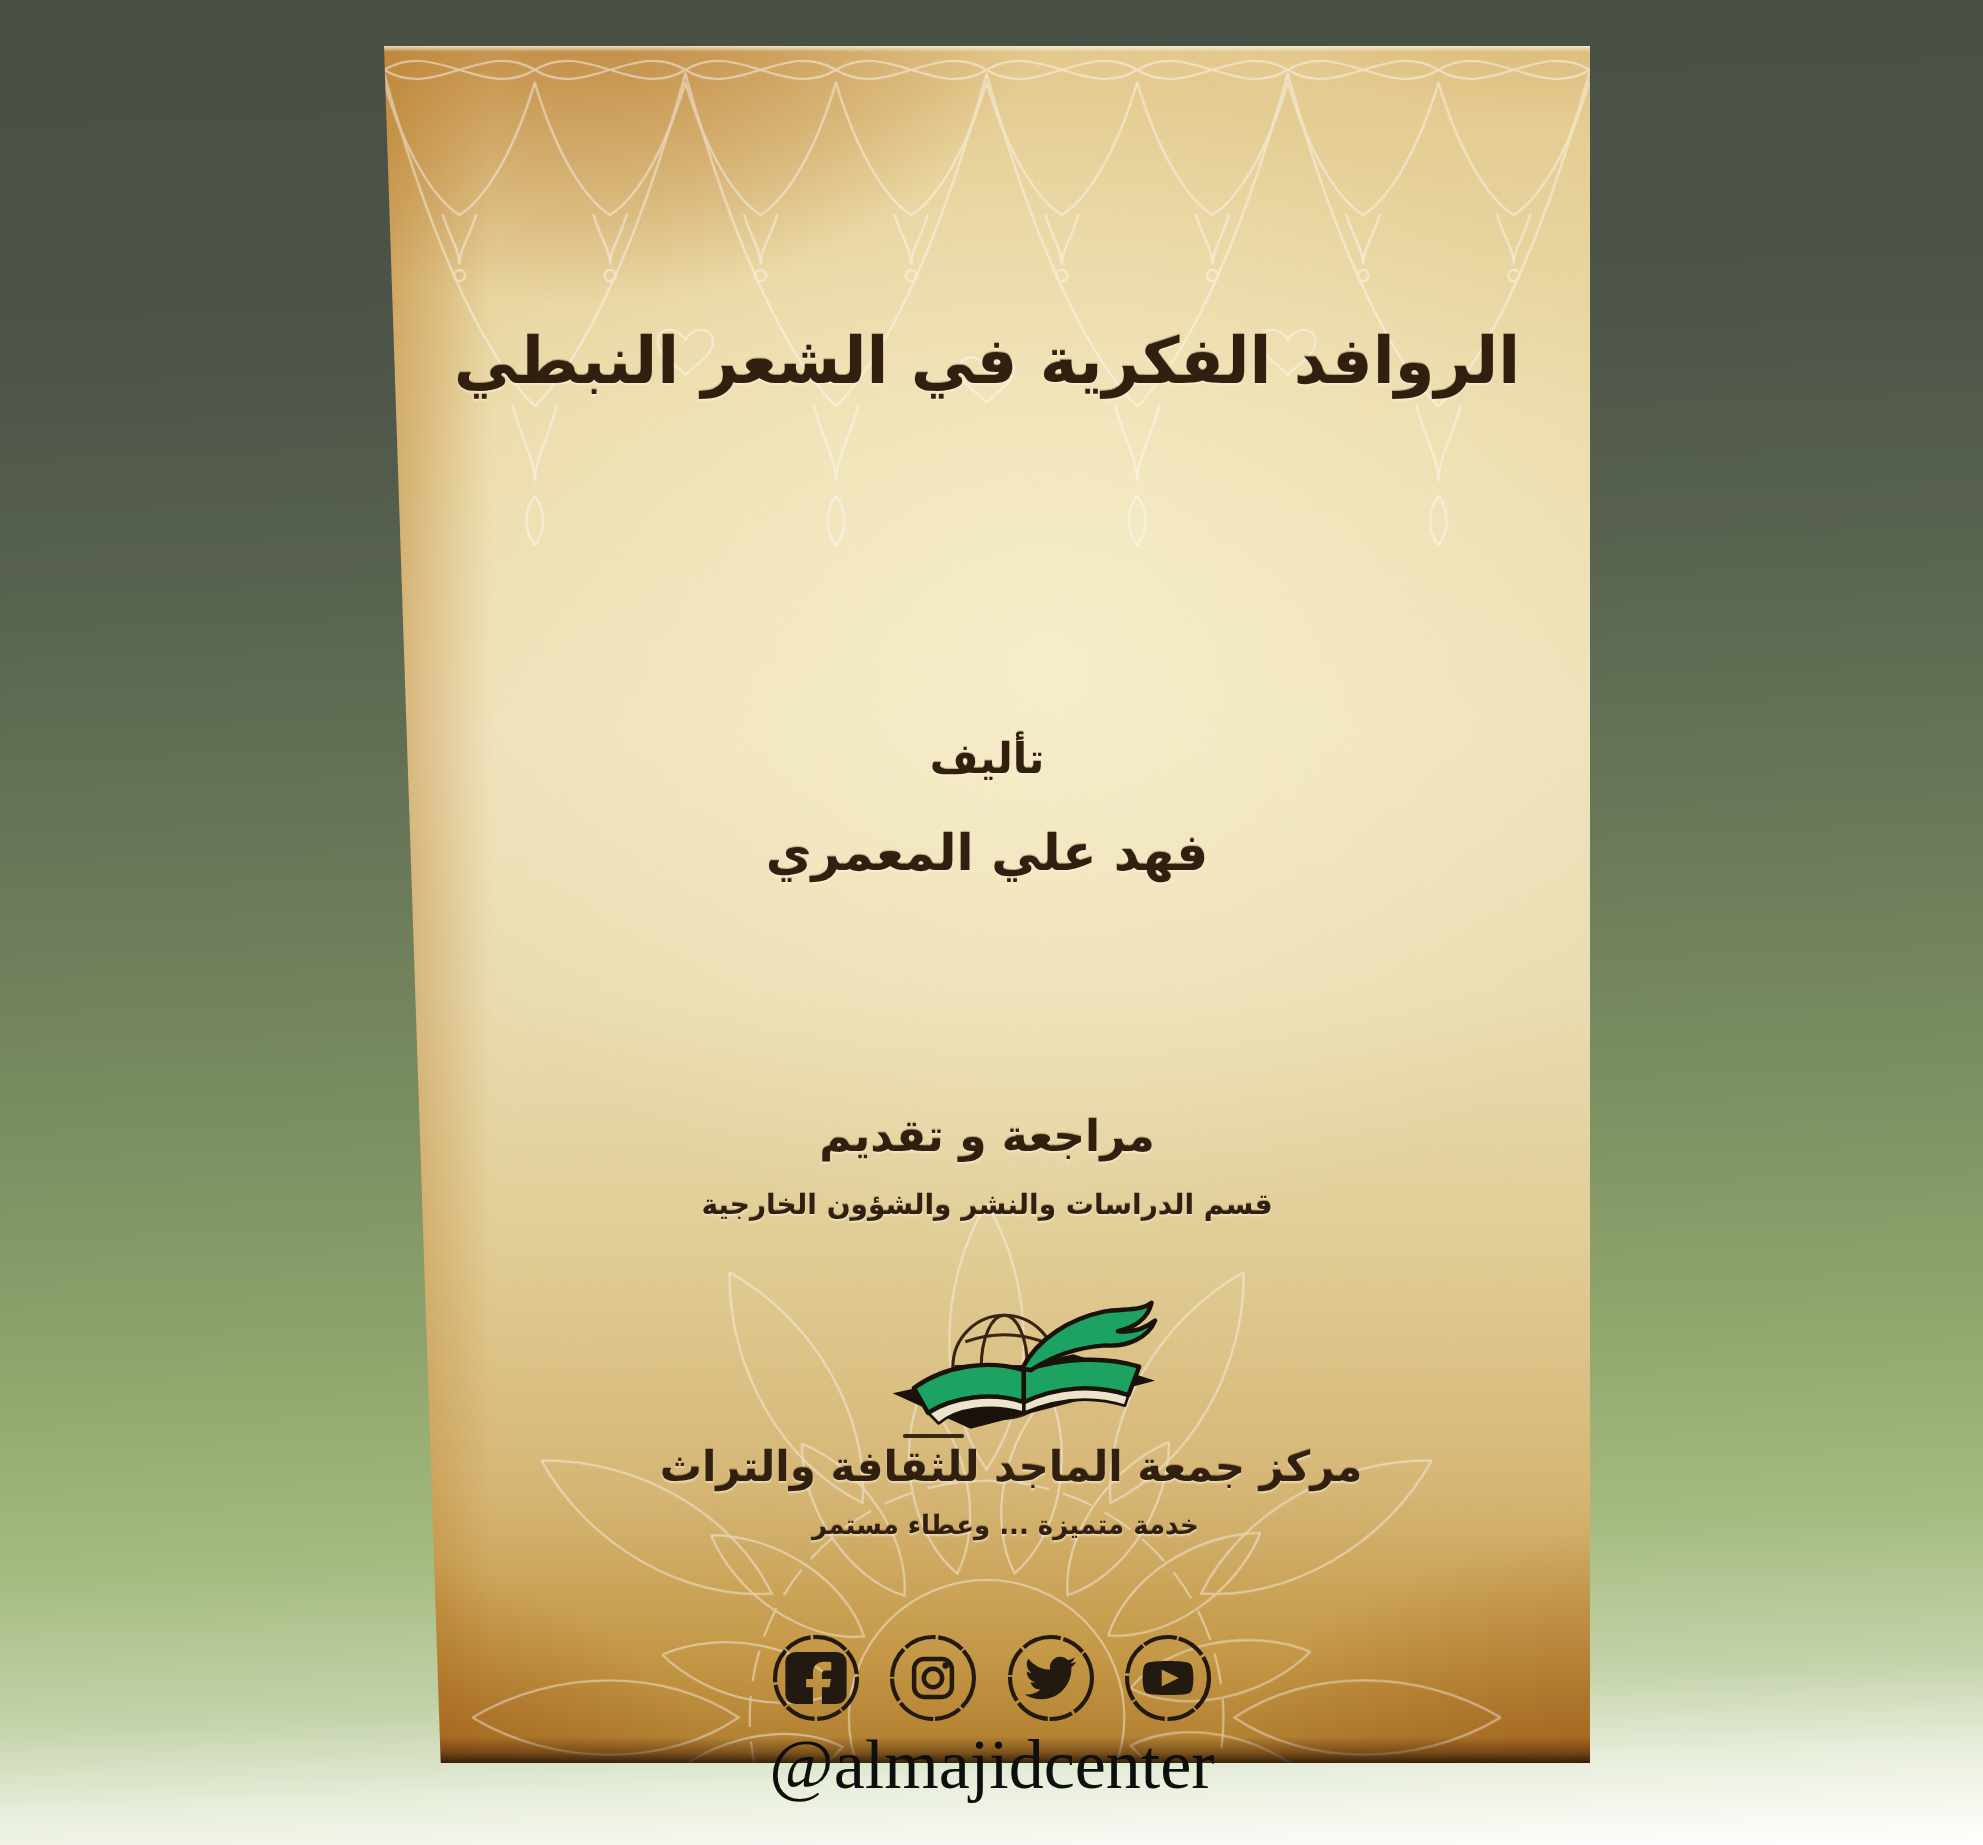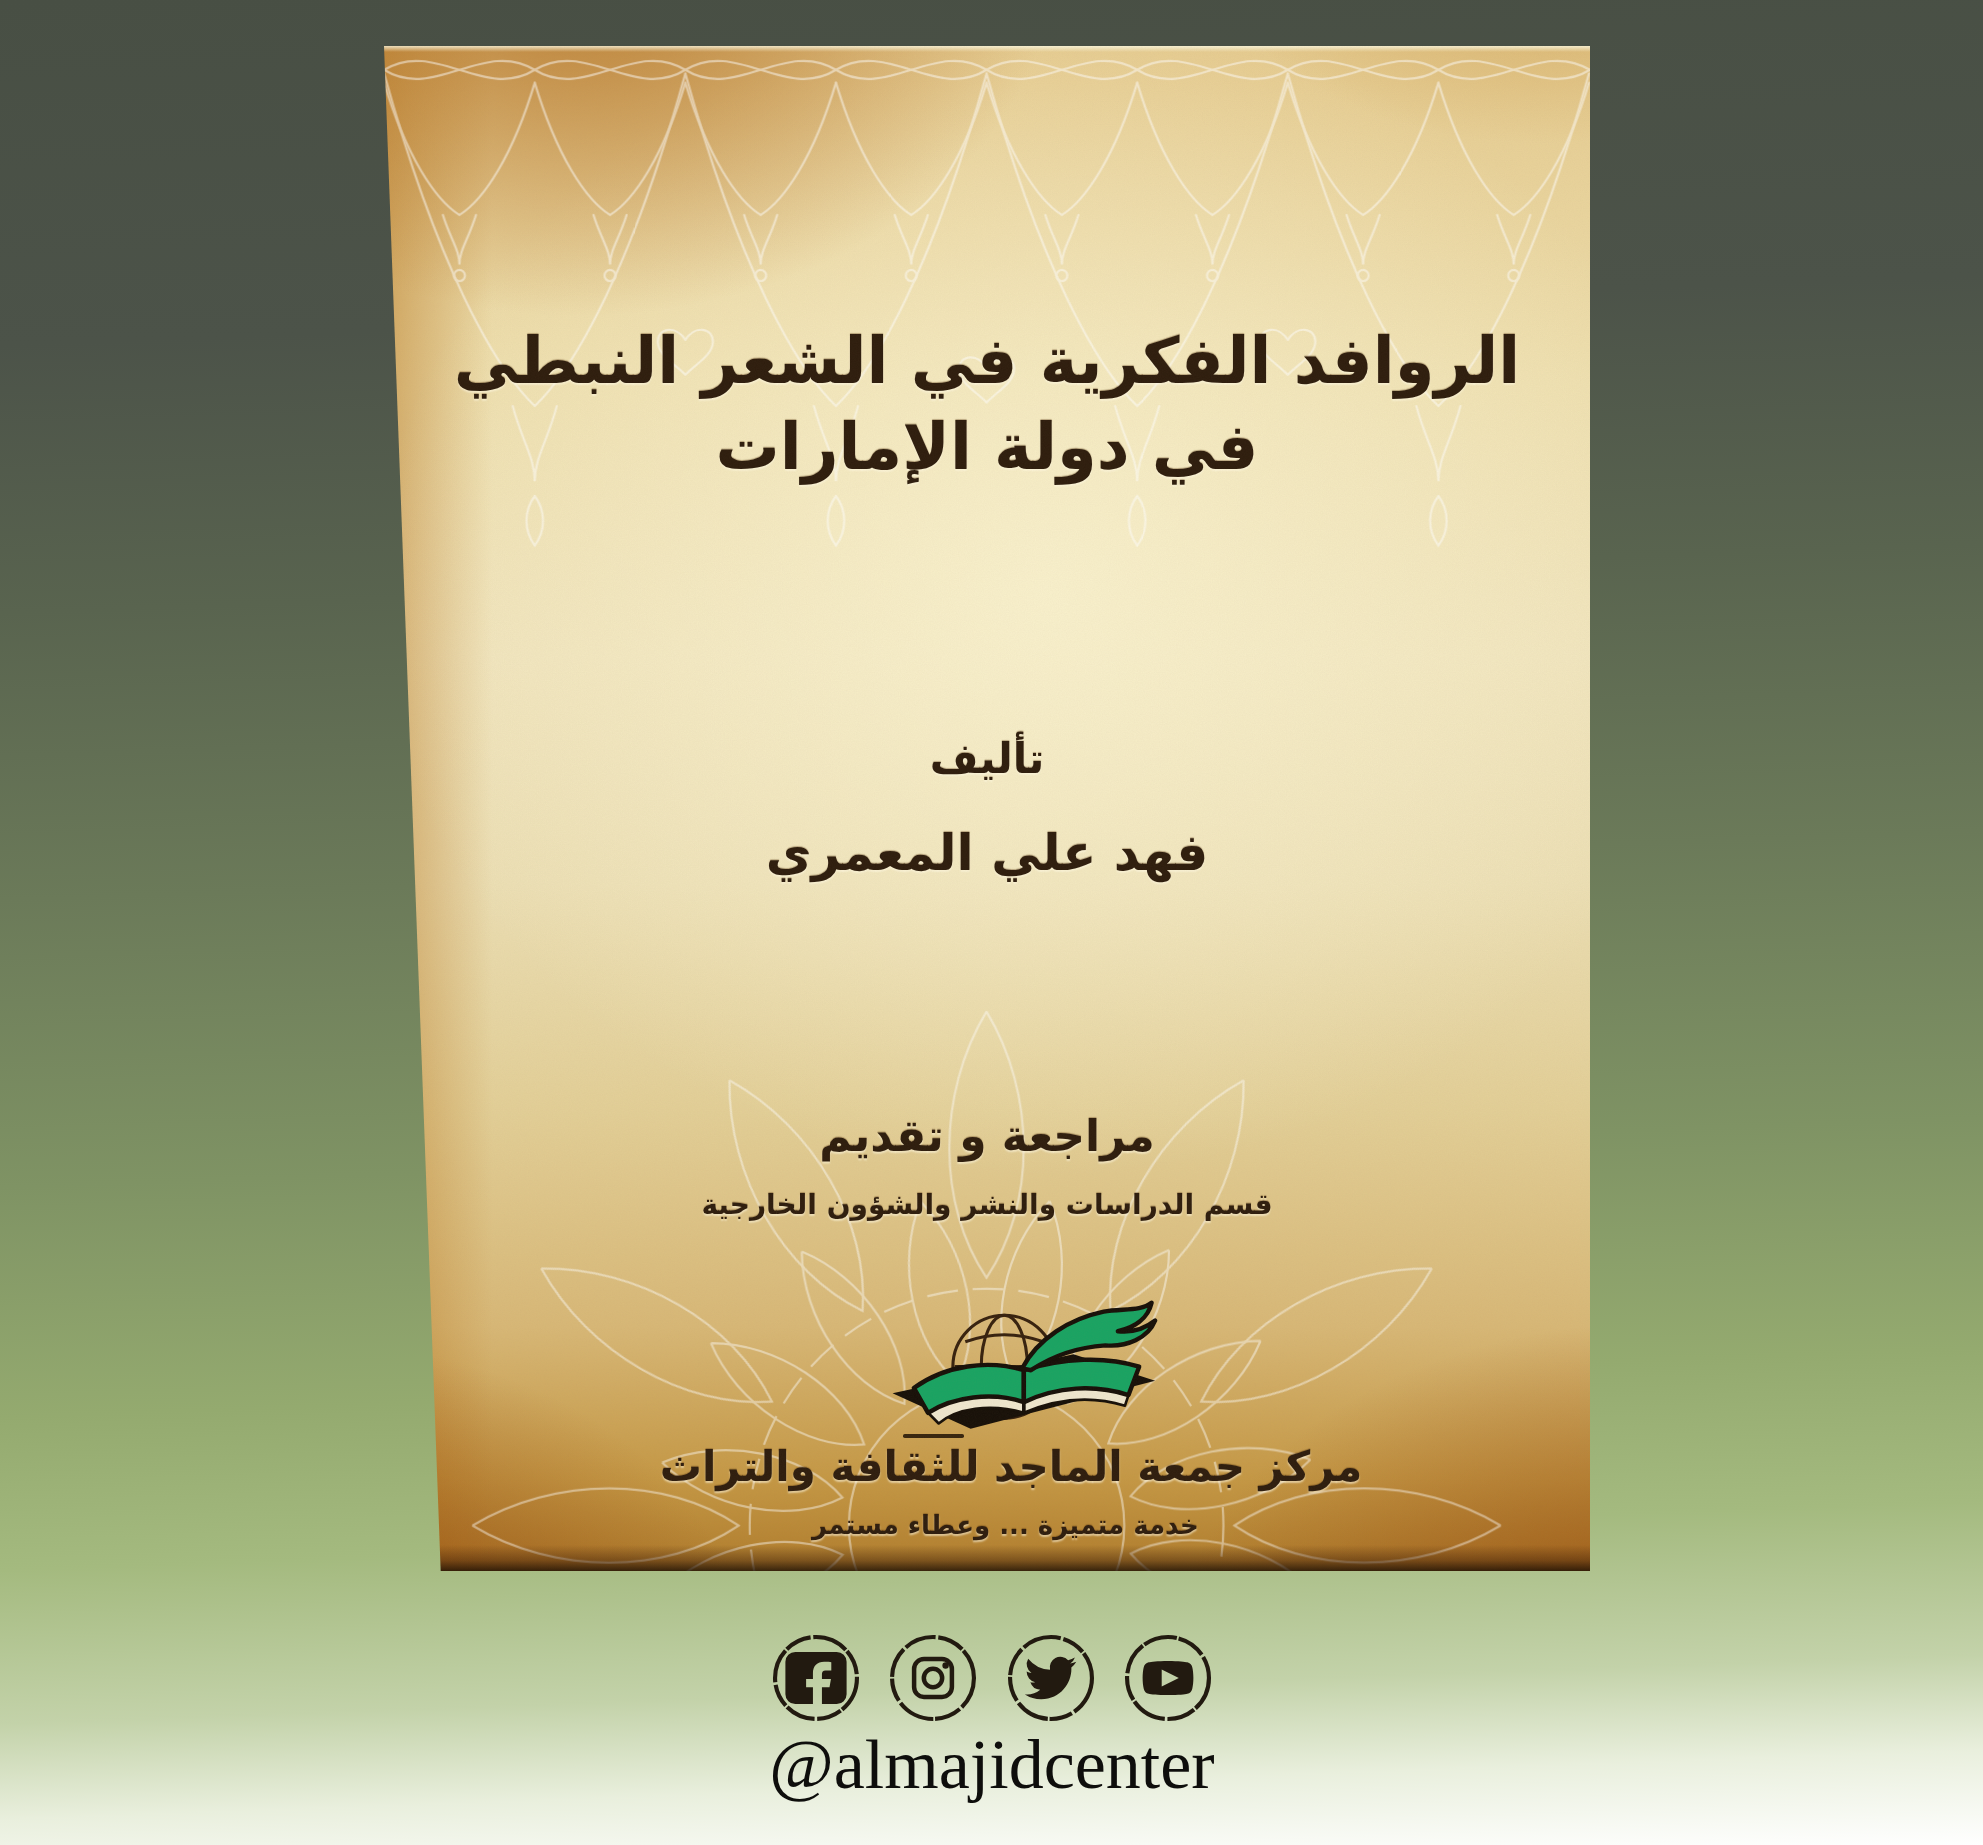--- a/index.html
+++ b/index.html
@@ -7,21 +7,21 @@
     width:1984px;height:1846px;overflow:hidden;position:relative;
     font-family:"DejaVu Sans",sans-serif;
     background:linear-gradient(178deg,
       #484f44 0%, #4c5349 18%, #59644f 32%, #6b7a59 47%,
       #7f9364 62%, #94aa6f 74%, #a4ba7f 82%, #c3d2a9 90%,
       #e9efdd 95%, #ffffff 100%);
   }
   .stage{position:absolute;inset:0;}
   
   .cover{
-    position:absolute;left:384px;top:46px;width:1206px;height:1525px;
+    position:absolute;left:384px;top:46px;width:1206px;height:1717px;
     clip-path:polygon(0 0,100% 0,100% 100%,4.7% 100%);
     filter:drop-shadow(18.4px 22px 31px rgba(15,15,10,.55)) drop-shadow(4.6px 6.4px 11px rgba(15,15,10,.35));
     background:
       radial-gradient(ellipse 826px 624px at 16% -6%, rgba(172,100,20,.80), rgba(172,100,20,0) 58%),
       radial-gradient(ellipse 624px 432px at 96% -10%, rgba(188,128,38,.50), rgba(188,128,38,0) 58%),
       radial-gradient(ellipse 753px 551px at -6% 106%, rgba(148,72,12,.78), rgba(148,72,12,0) 58%),
       radial-gradient(ellipse 845px 588px at 106% 106%, rgba(148,72,12,.72), rgba(148,72,12,0) 58%),
       radial-gradient(ellipse 937px 808px at 55% 36%, rgba(250,243,208,.85), rgba(250,243,208,0) 72%),
       linear-gradient(90deg, rgba(182,116,28,.5) 0%, rgba(182,116,28,0) 9%),
       linear-gradient(180deg,#e6cb8f 0%,#eedfae 22%,#f0e4bc 40%,#ecdfb4 55%,#e3cf97 70%,#d8b877 84%,#c59845 94%,#b07c2c 100%);
@@ -130,21 +130,20 @@
           <use href="#petM" transform="rotate(303.5)"></use>
           <use href="#petM" transform="rotate(326)"></use>
         <use href="#petM" transform="rotate(348.5)"></use>
         <circle r="258" stroke-dasharray="34 16"></circle>
         <circle r="150"></circle>
       </g>
     </svg>
 
     <div class="ctext title">
       <div>الروافد الفكرية في الشعر النبطي</div>
-      <div>في دولة الإمارات</div>
     </div>
     <div class="ctext byline">تأليف</div>
     <div class="ctext author">فهد علي المعمري</div>
     <div class="ctext review">مراجعة و تقديم</div>
     <div class="ctext dept">قسم الدراسات والنشر والشؤون الخارجية</div>
 
     <svg class="logo" viewBox="0 0 310 170" aria-hidden="true">
       <g stroke="#37220f" stroke-width="3.5" fill="none">
         <circle cx="130" cy="88" r="58"></circle>
         <ellipse cx="130" cy="88" rx="26" ry="58"></ellipse>

